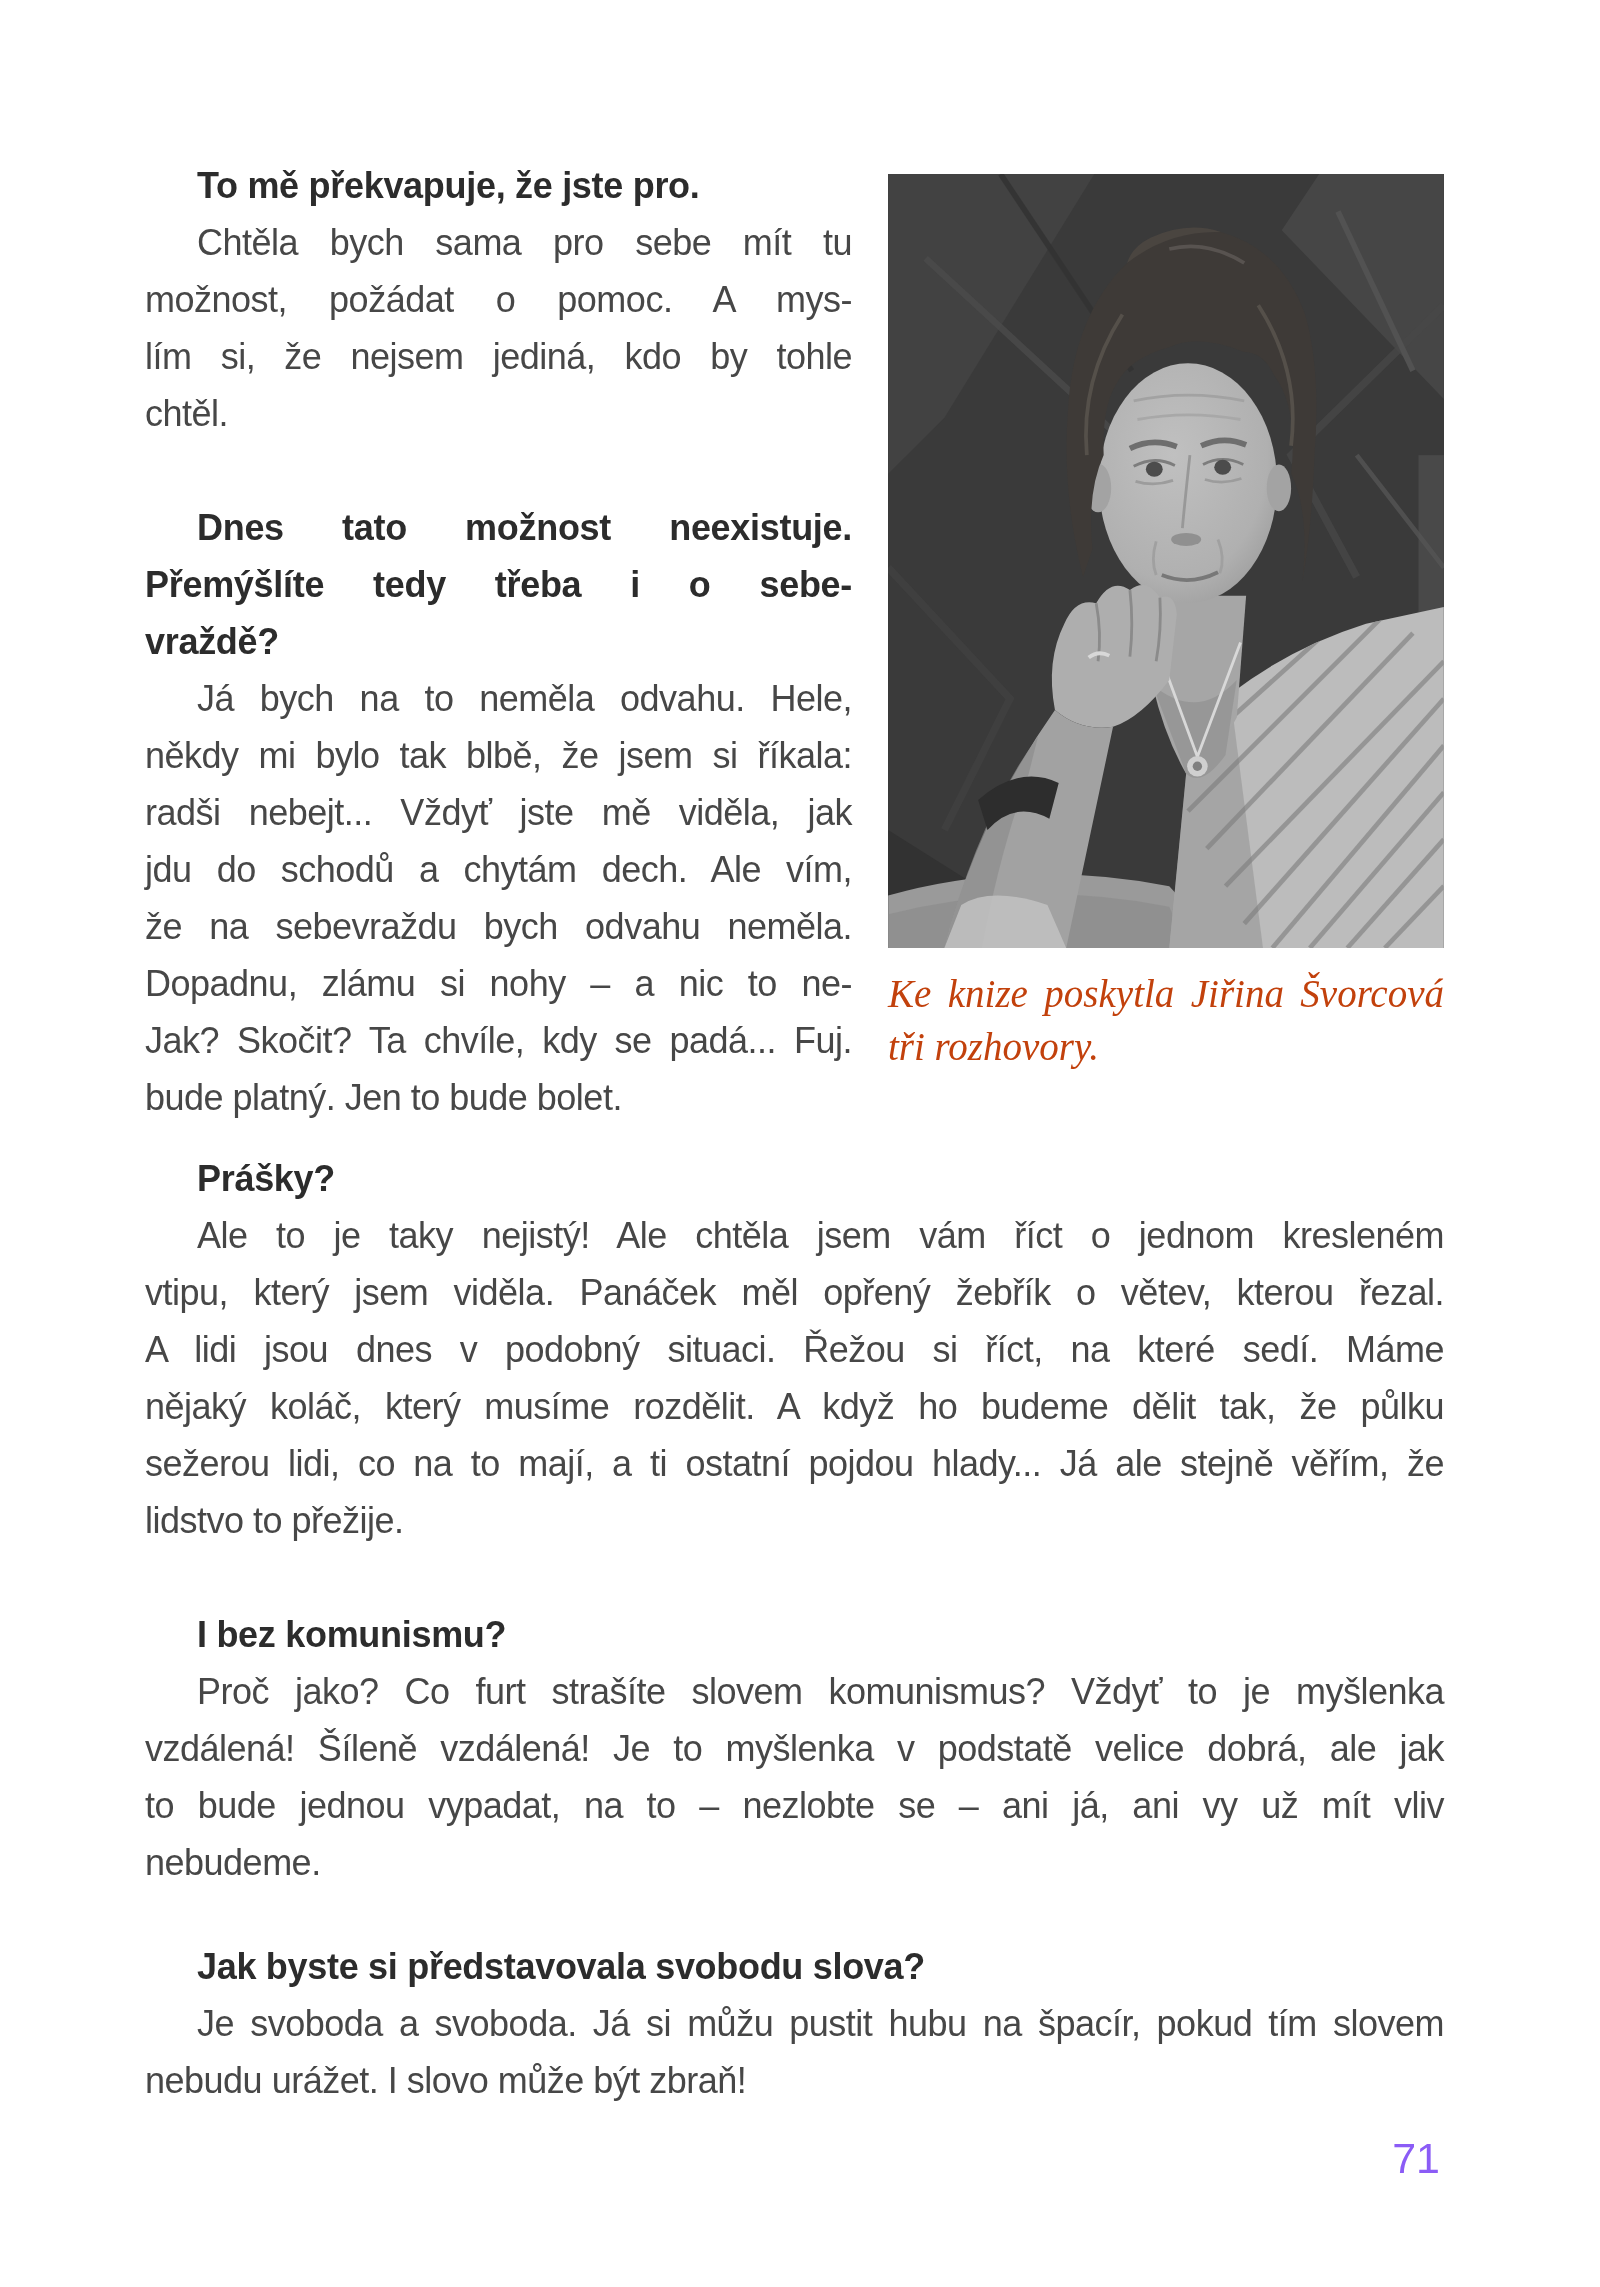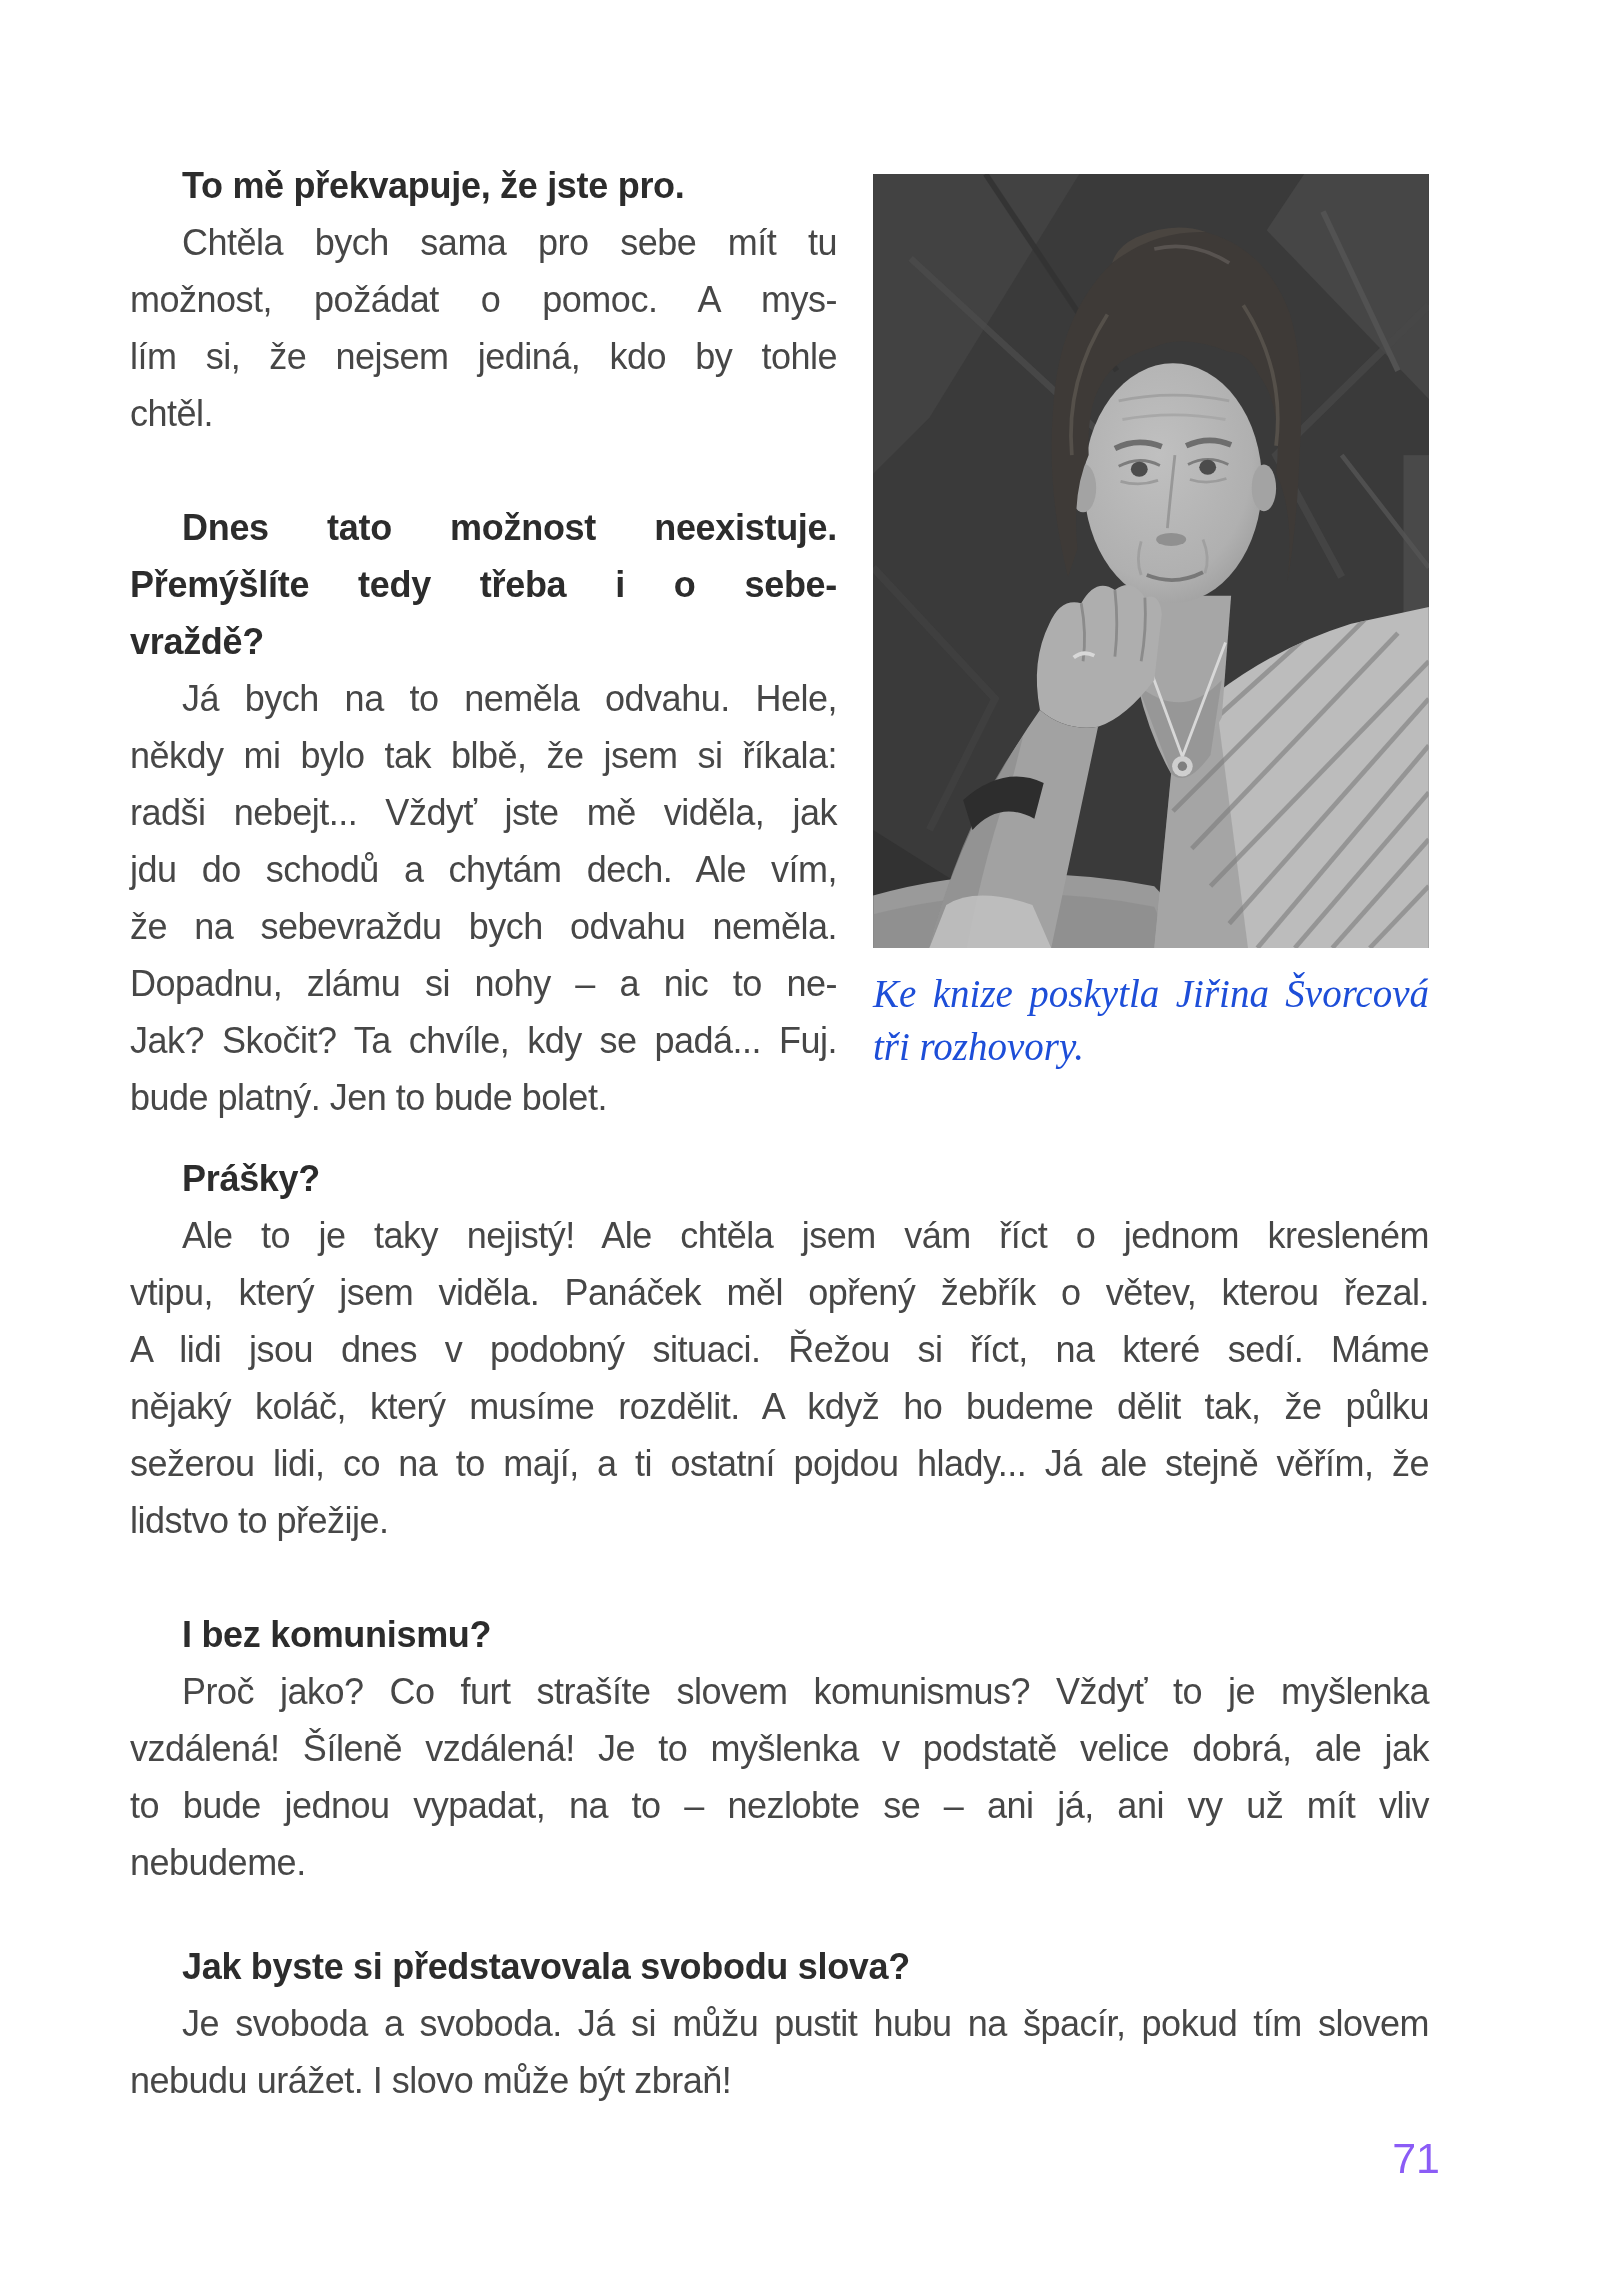--- a/index.html
+++ b/index.html
@@ -5,21 +5,21 @@
   html,body { margin:0; padding:0; background:#ffffff; }
   .page {
     position:relative;
     width:1600px; height:2288px;
     background:#ffffff;
     overflow:hidden;
     font-family:"Liberation Sans", sans-serif;
   }
   .content {
     position:absolute;
-    left:130px; top:157px;
+    left:145px; top:157px;
     width:1299px;
     color:#474747;
     font-size:36px;
     line-height:57px;
     letter-spacing:-0.5px;
     font-weight:300;
   }
   .row { display:flex; gap:36px; }
   .col-left  { width:707px; }
   .col-right { width:556px; }
@@ -41,21 +41,21 @@
     background:#3a3a3a;
   }
   .photo-frame svg { display:block; }
 
   .caption {
     margin-top:19px;
     font-family:"Liberation Serif", serif;
     font-style:italic;
     font-size:39px;
     line-height:53px;
-    color:#1d4ed8;
+    color:#c2410c;
     letter-spacing:0;
   }
 
   .page-number {
     position:absolute;
     right:160px; top:2134px;
     font-size:43px;
     color:#8b5cf6;
     font-weight:400;
   }

